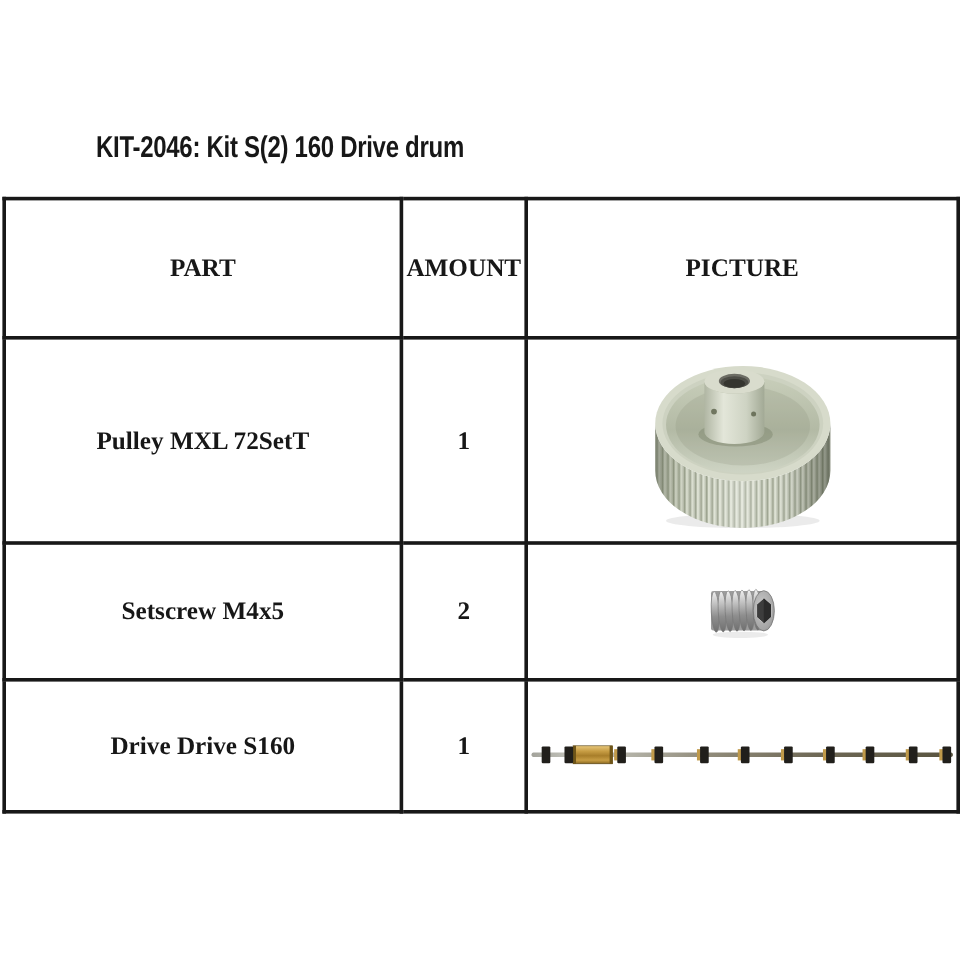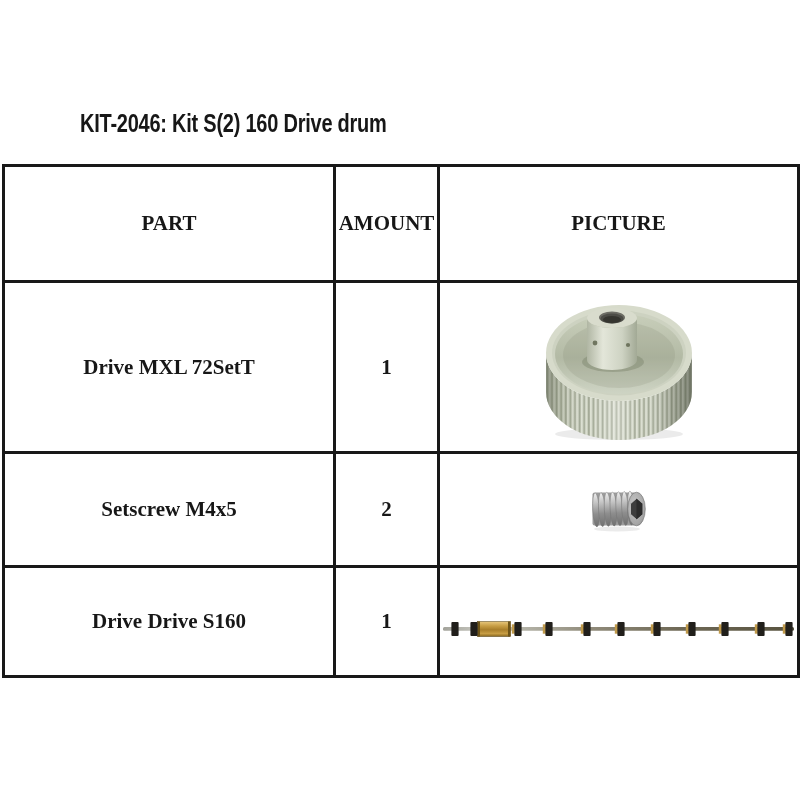--- a/index.html
+++ b/index.html
@@ -45,21 +45,21 @@
   <thead>
     <tr class="hdr">
       <th>PART</th>
       <th>AMOUNT</th>
       <th>PICTURE</th>
     </tr>
   </thead>
   <tbody>
 
     <tr class="r1">
-      <td>Drive MXL 72SetT</td>
+      <td>Pulley MXL 72SetT</td>
       <td>1</td>
       <td class="pic">
         <svg class="pulley" width="150" height="140" viewBox="0 0 150 140">
           <defs>
             <pattern id="ribs" width="4.6" height="8" patternUnits="userSpaceOnUse">
               <rect x="0" y="0" width="4.6" height="8" fill="#c3c8b8"></rect>
               <rect x="0" y="0" width="1.7" height="8" fill="#dde1d3"></rect>
               <rect x="2.9" y="0" width="1.2" height="8" fill="#99a08c"></rect>
             </pattern>
             <linearGradient id="sideShade" x1="0" y1="0" x2="1" y2="0">

